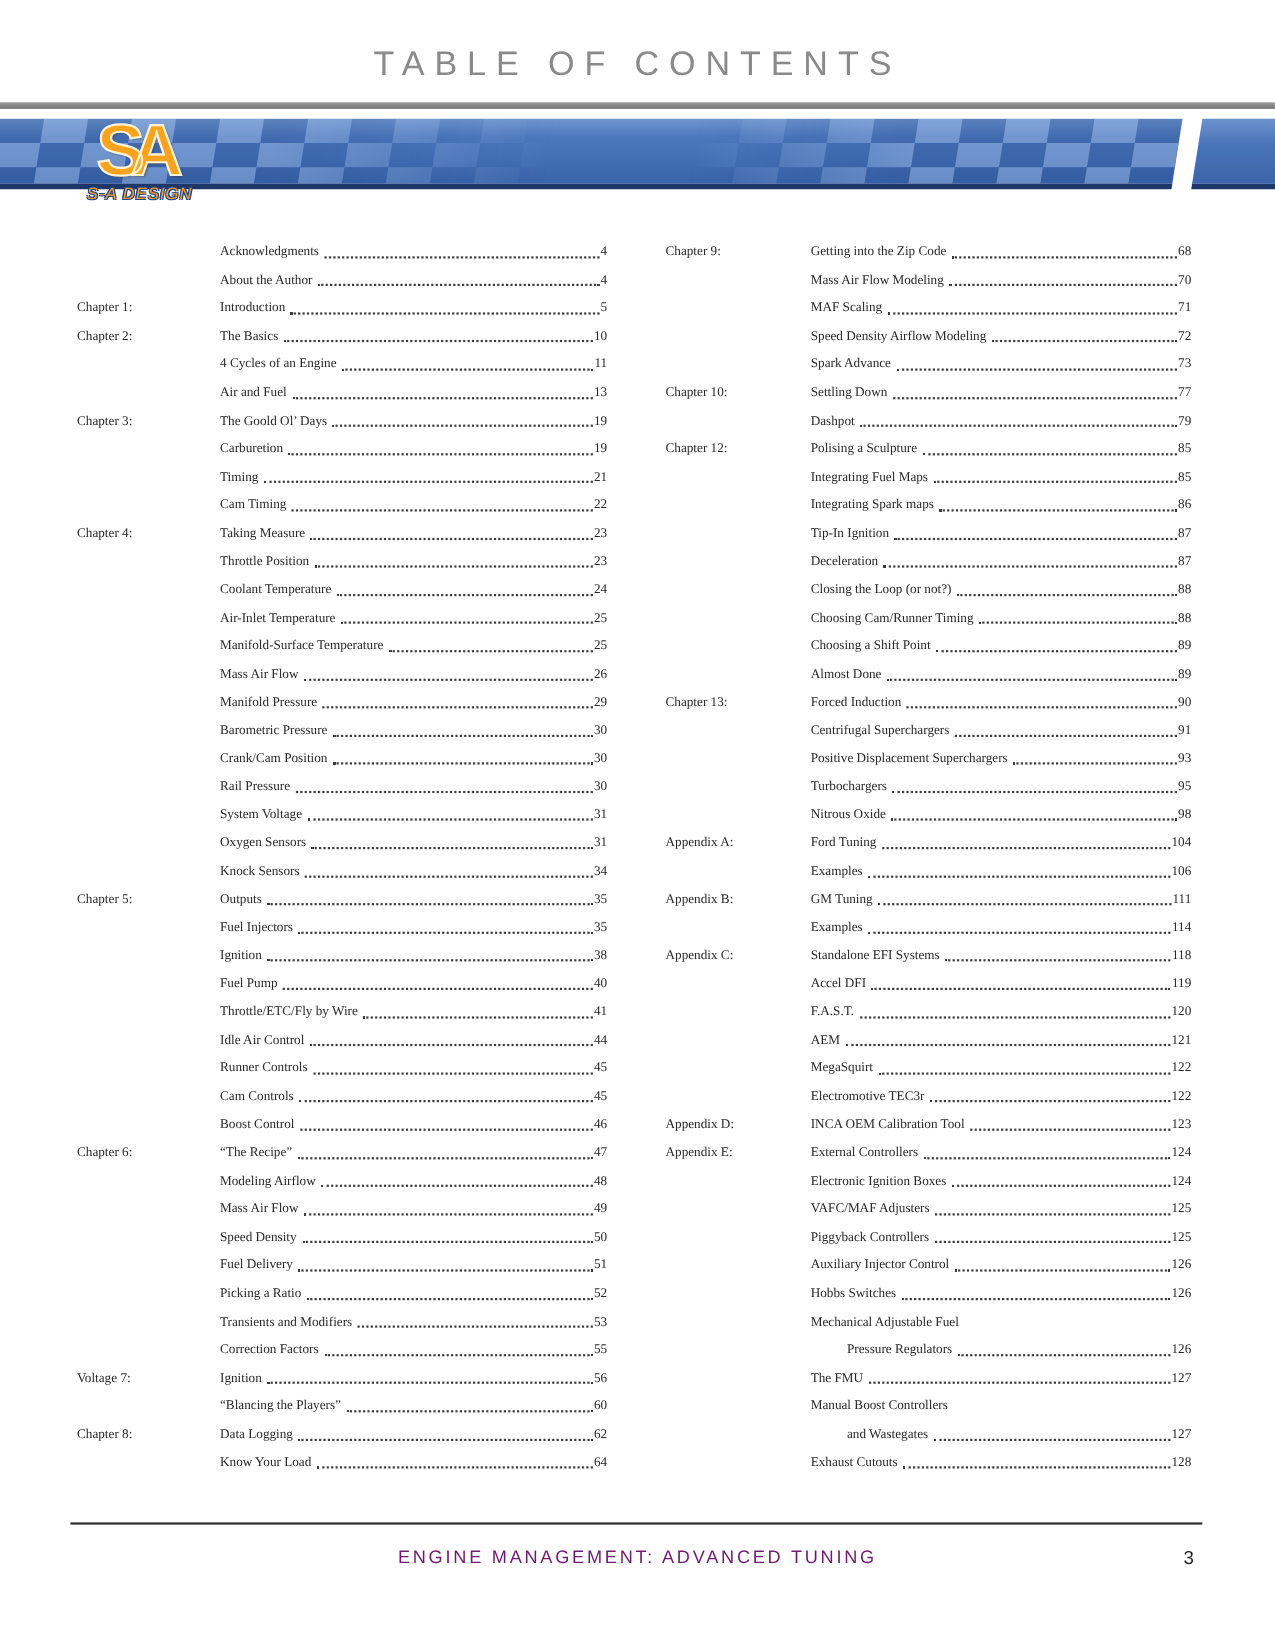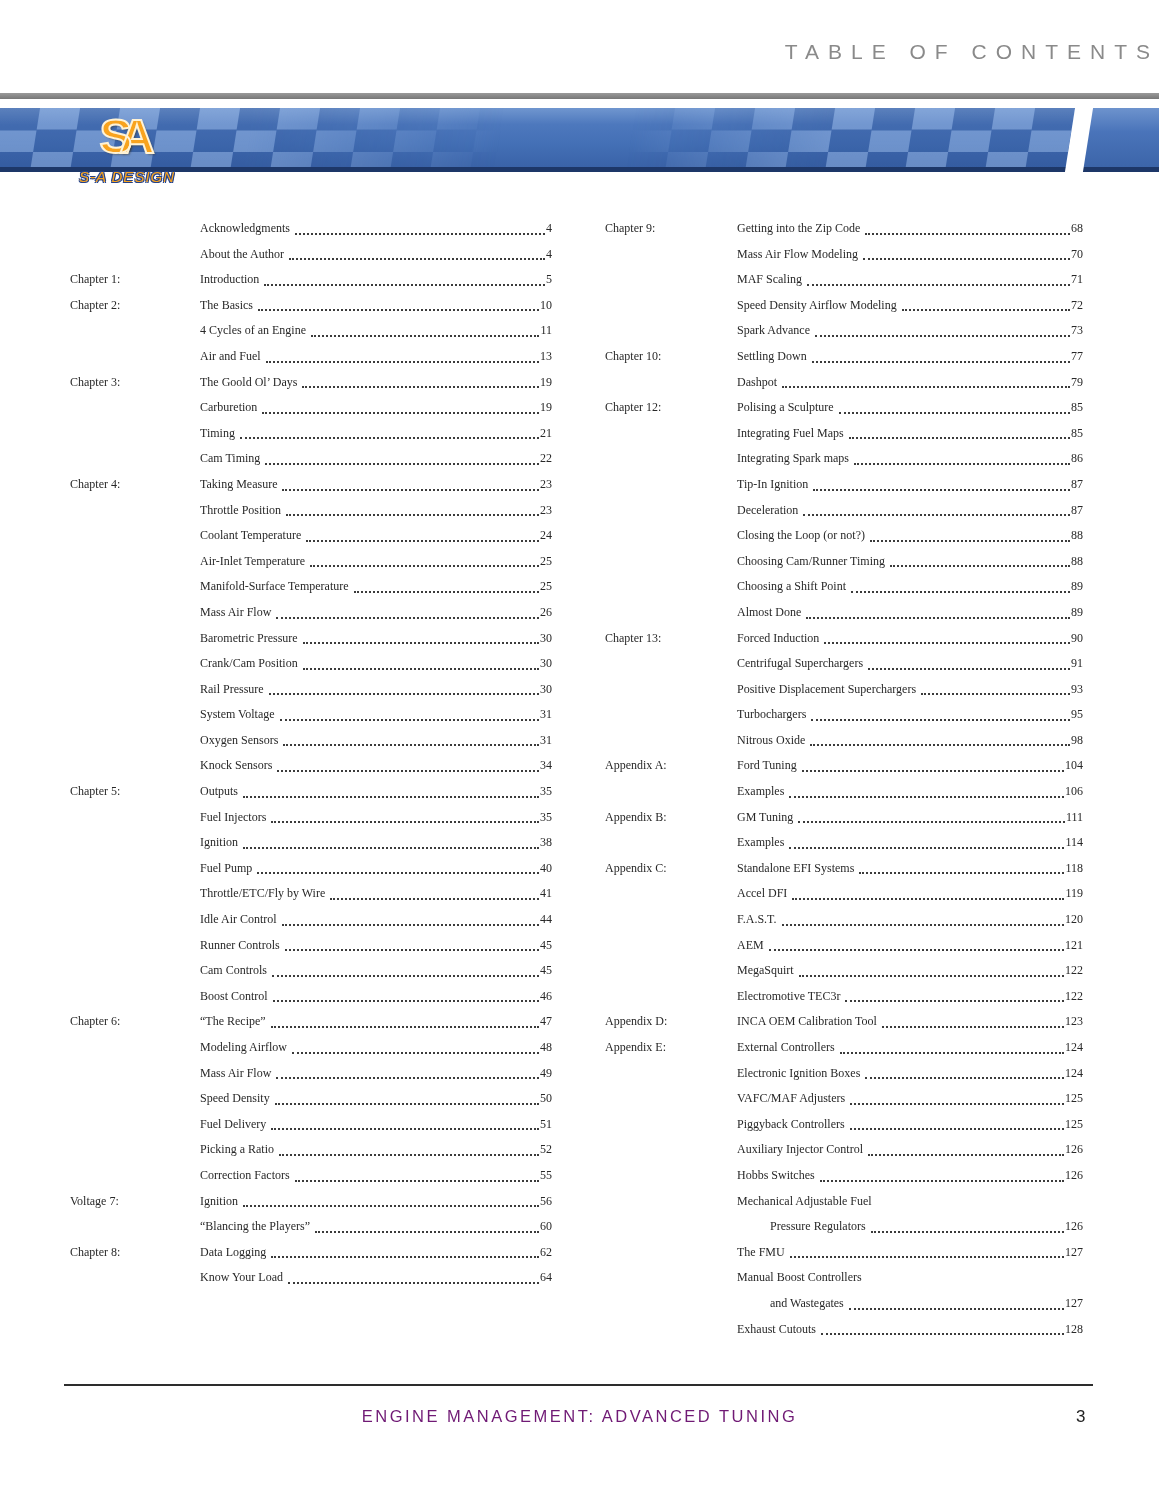--- a/index.html
+++ b/index.html
@@ -8,23 +8,23 @@
     position:relative;
     width:1159px; height:1500px;
     background:#ffffff;
     overflow:hidden;
     font-family:"Liberation Serif", serif;
   }
 
   
   .page-title {
     position:absolute; top:40px; left:0; width:100%;
-    text-align:right;
+    text-align:center;
     font-family:"Liberation Sans", sans-serif;
-    font-size:21px; font-weight:400;
+    font-size:31px; font-weight:400;
     letter-spacing:9px;
     color:var(--title-gray, #8a8a8a);
     white-space:nowrap;
   }
   .gray-rule {
     position:absolute; top:93px; left:0;
     width:100%; height:6px;
     background:linear-gradient(180deg,#9a9a9a,#777777);
   }
 
@@ -57,21 +57,21 @@
     width:90px; height:64px;
     background:linear-gradient(180deg,#6d93cd 0%, #4a74ba 40%, #3c65a9 100%);
     border-bottom:5px solid var(--banner-edge, #1d3768);
     transform:skewX(-9deg);
   }
 
   
   .logo { position:absolute; top:102px; left:52px; width:150px; text-align:center; z-index:3; }
   .logo-sa {
     font-family:"Liberation Sans", sans-serif;
-    font-size:49px; font-weight:bold; line-height:68px;
+    font-size:66px; font-weight:bold; line-height:68px;
     letter-spacing:-13px;
     color:var(--logo-orange, #f8a31e);
     -webkit-text-stroke:2px #fff3d6;
     text-shadow:2px 2px 2px rgba(60,40,0,0.35);
     padding-right:13px;
   }
   .logo-name {
     margin-top:-2px;
     font-family:"Liberation Sans", sans-serif;
     font-style:italic;
@@ -234,20 +234,26 @@
         <span class="toc-page">25</span>
       </div>
       <div class="toc-row">
         <span class="toc-label"></span>
         <span class="toc-title">Mass Air Flow</span>
         <span class="toc-leader"></span>
         <span class="toc-page">26</span>
       </div>
       <div class="toc-row">
         <span class="toc-label"></span>
+        <span class="toc-title">Manifold Pressure</span>
+        <span class="toc-leader"></span>
+        <span class="toc-page">29</span>
+      </div>
+      <div class="toc-row">
+        <span class="toc-label"></span>
         <span class="toc-title">Barometric Pressure</span>
         <span class="toc-leader"></span>
         <span class="toc-page">30</span>
       </div>
       <div class="toc-row">
         <span class="toc-label"></span>
         <span class="toc-title">Crank/Cam Position</span>
         <span class="toc-leader"></span>
         <span class="toc-page">30</span>
       </div>
@@ -357,20 +363,26 @@
         <span class="toc-label"></span>
         <span class="toc-title">Fuel Delivery</span>
         <span class="toc-leader"></span>
         <span class="toc-page">51</span>
       </div>
       <div class="toc-row">
         <span class="toc-label"></span>
         <span class="toc-title">Picking a Ratio</span>
         <span class="toc-leader"></span>
         <span class="toc-page">52</span>
+      </div>
+      <div class="toc-row">
+        <span class="toc-label"></span>
+        <span class="toc-title">Transients and Modifiers</span>
+        <span class="toc-leader"></span>
+        <span class="toc-page">53</span>
       </div>
       <div class="toc-row">
         <span class="toc-label"></span>
         <span class="toc-title">Correction Factors</span>
         <span class="toc-leader"></span>
         <span class="toc-page">55</span>
       </div>
       <div class="toc-row">
         <span class="toc-label">Voltage 7:</span>
         <span class="toc-title">Ignition</span>

